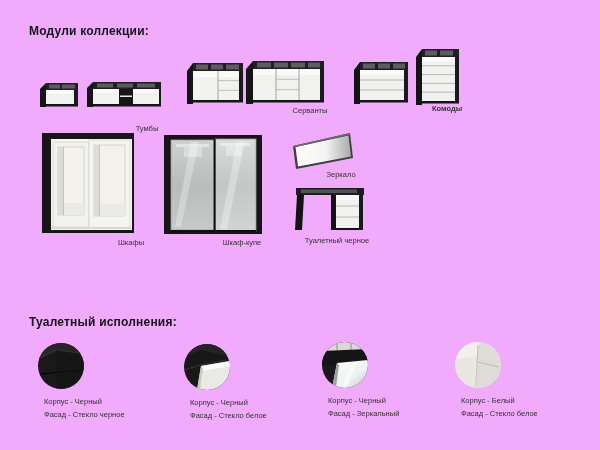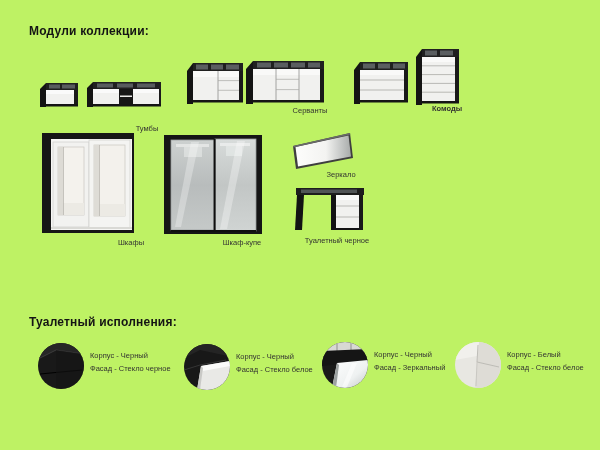--- a/index.html
+++ b/index.html
@@ -1,29 +1,29 @@
 <!DOCTYPE html>
 <html><head>
 <meta charset="utf-8">
 <style>
   html,body{margin:0;padding:0;background:#ffffff;}
   .canvas{
-    position:relative;width:600px;height:450px;background:#bef264;
+    position:relative;width:600px;height:450px;background:#f0abfc;
     font-family:"Liberation Sans", sans-serif;overflow:hidden;
   }
   .heading{
     position:absolute;margin:0;font-size:12px;font-weight:bold;color:#141414;
     letter-spacing:.2px;
   }
   .fig{position:absolute;line-height:0;}
   .lbl{
     position:absolute;font-size:7.5px;color:#333331;text-align:center;
     line-height:9px;white-space:nowrap;
   }
-  .variant{position:absolute;display:flex;align-items:flex-start;}
+  .variant{position:absolute;display:flex;align-items:flex-start;flex-direction:column;}
   .swatch{width:46px;height:46px;flex:0 0 46px;}
   .vtext{padding:6px 0 0 6px;font-size:7.5px;color:#333331;line-height:13px;white-space:nowrap;}
 </style>
 </head>
 <body>
 
 <div class="canvas">
 
   <h1 class="heading" style="left:29px;top:24px;">Модули коллекции:</h1>
 

